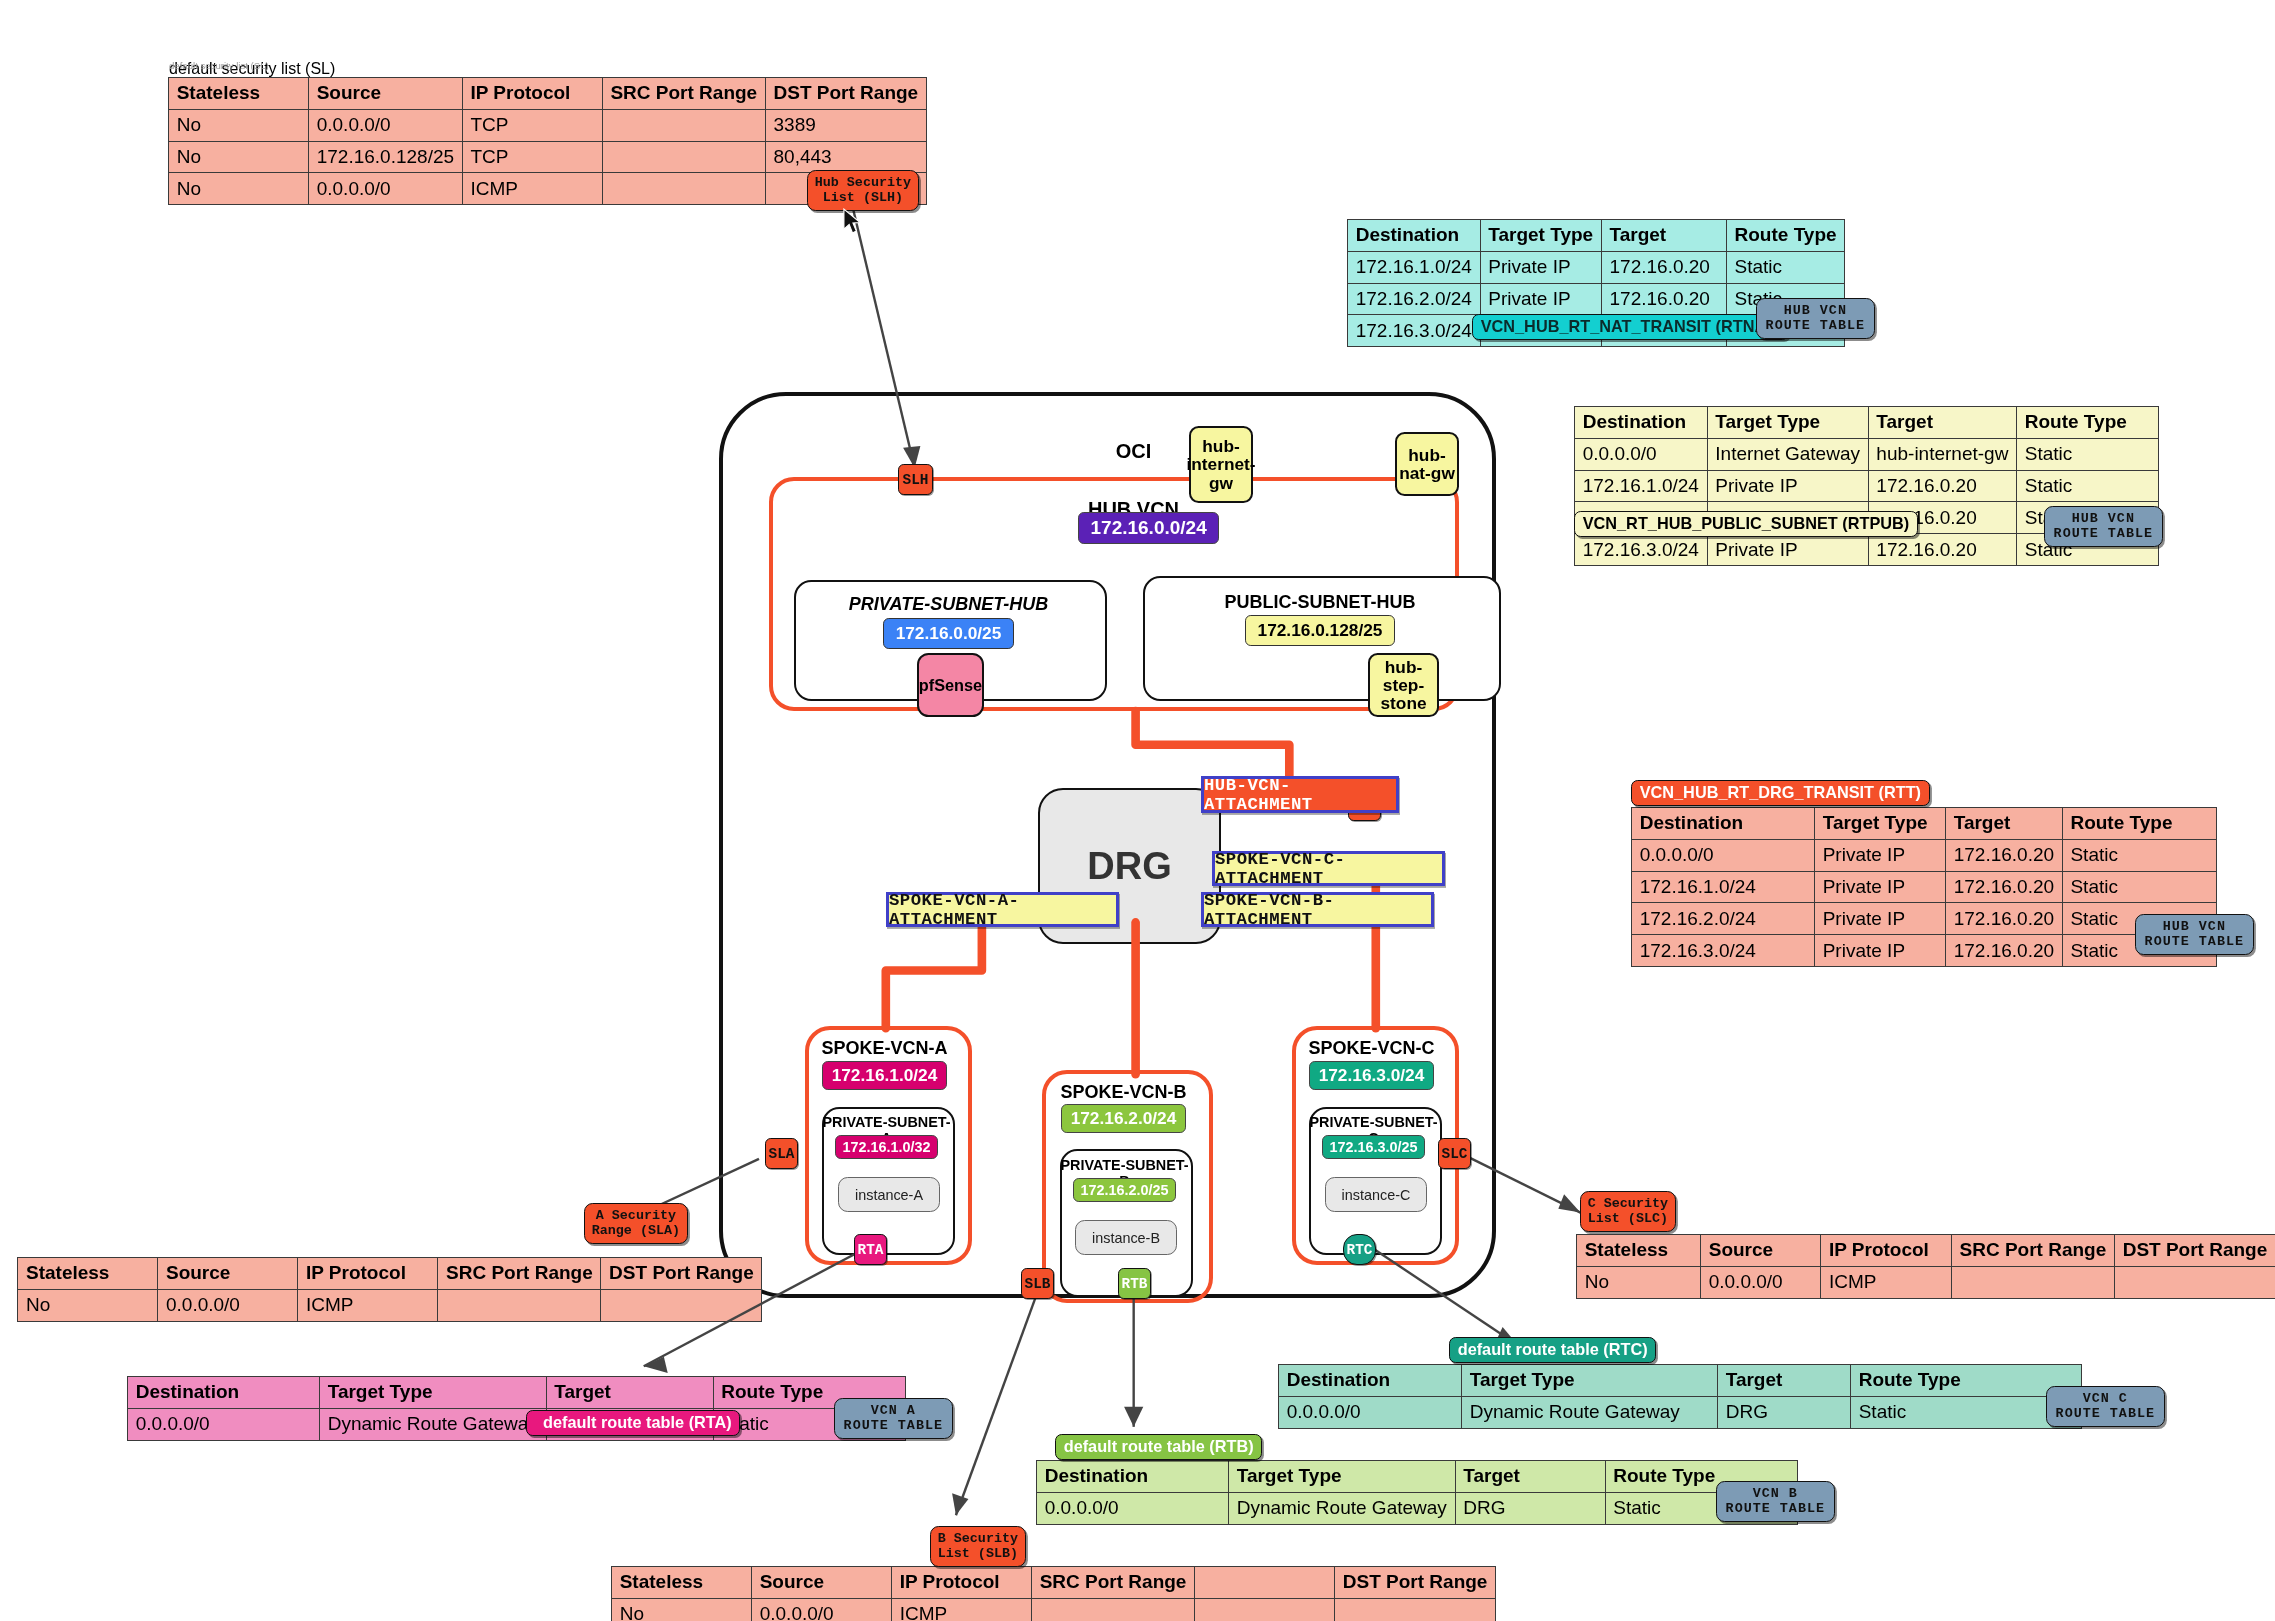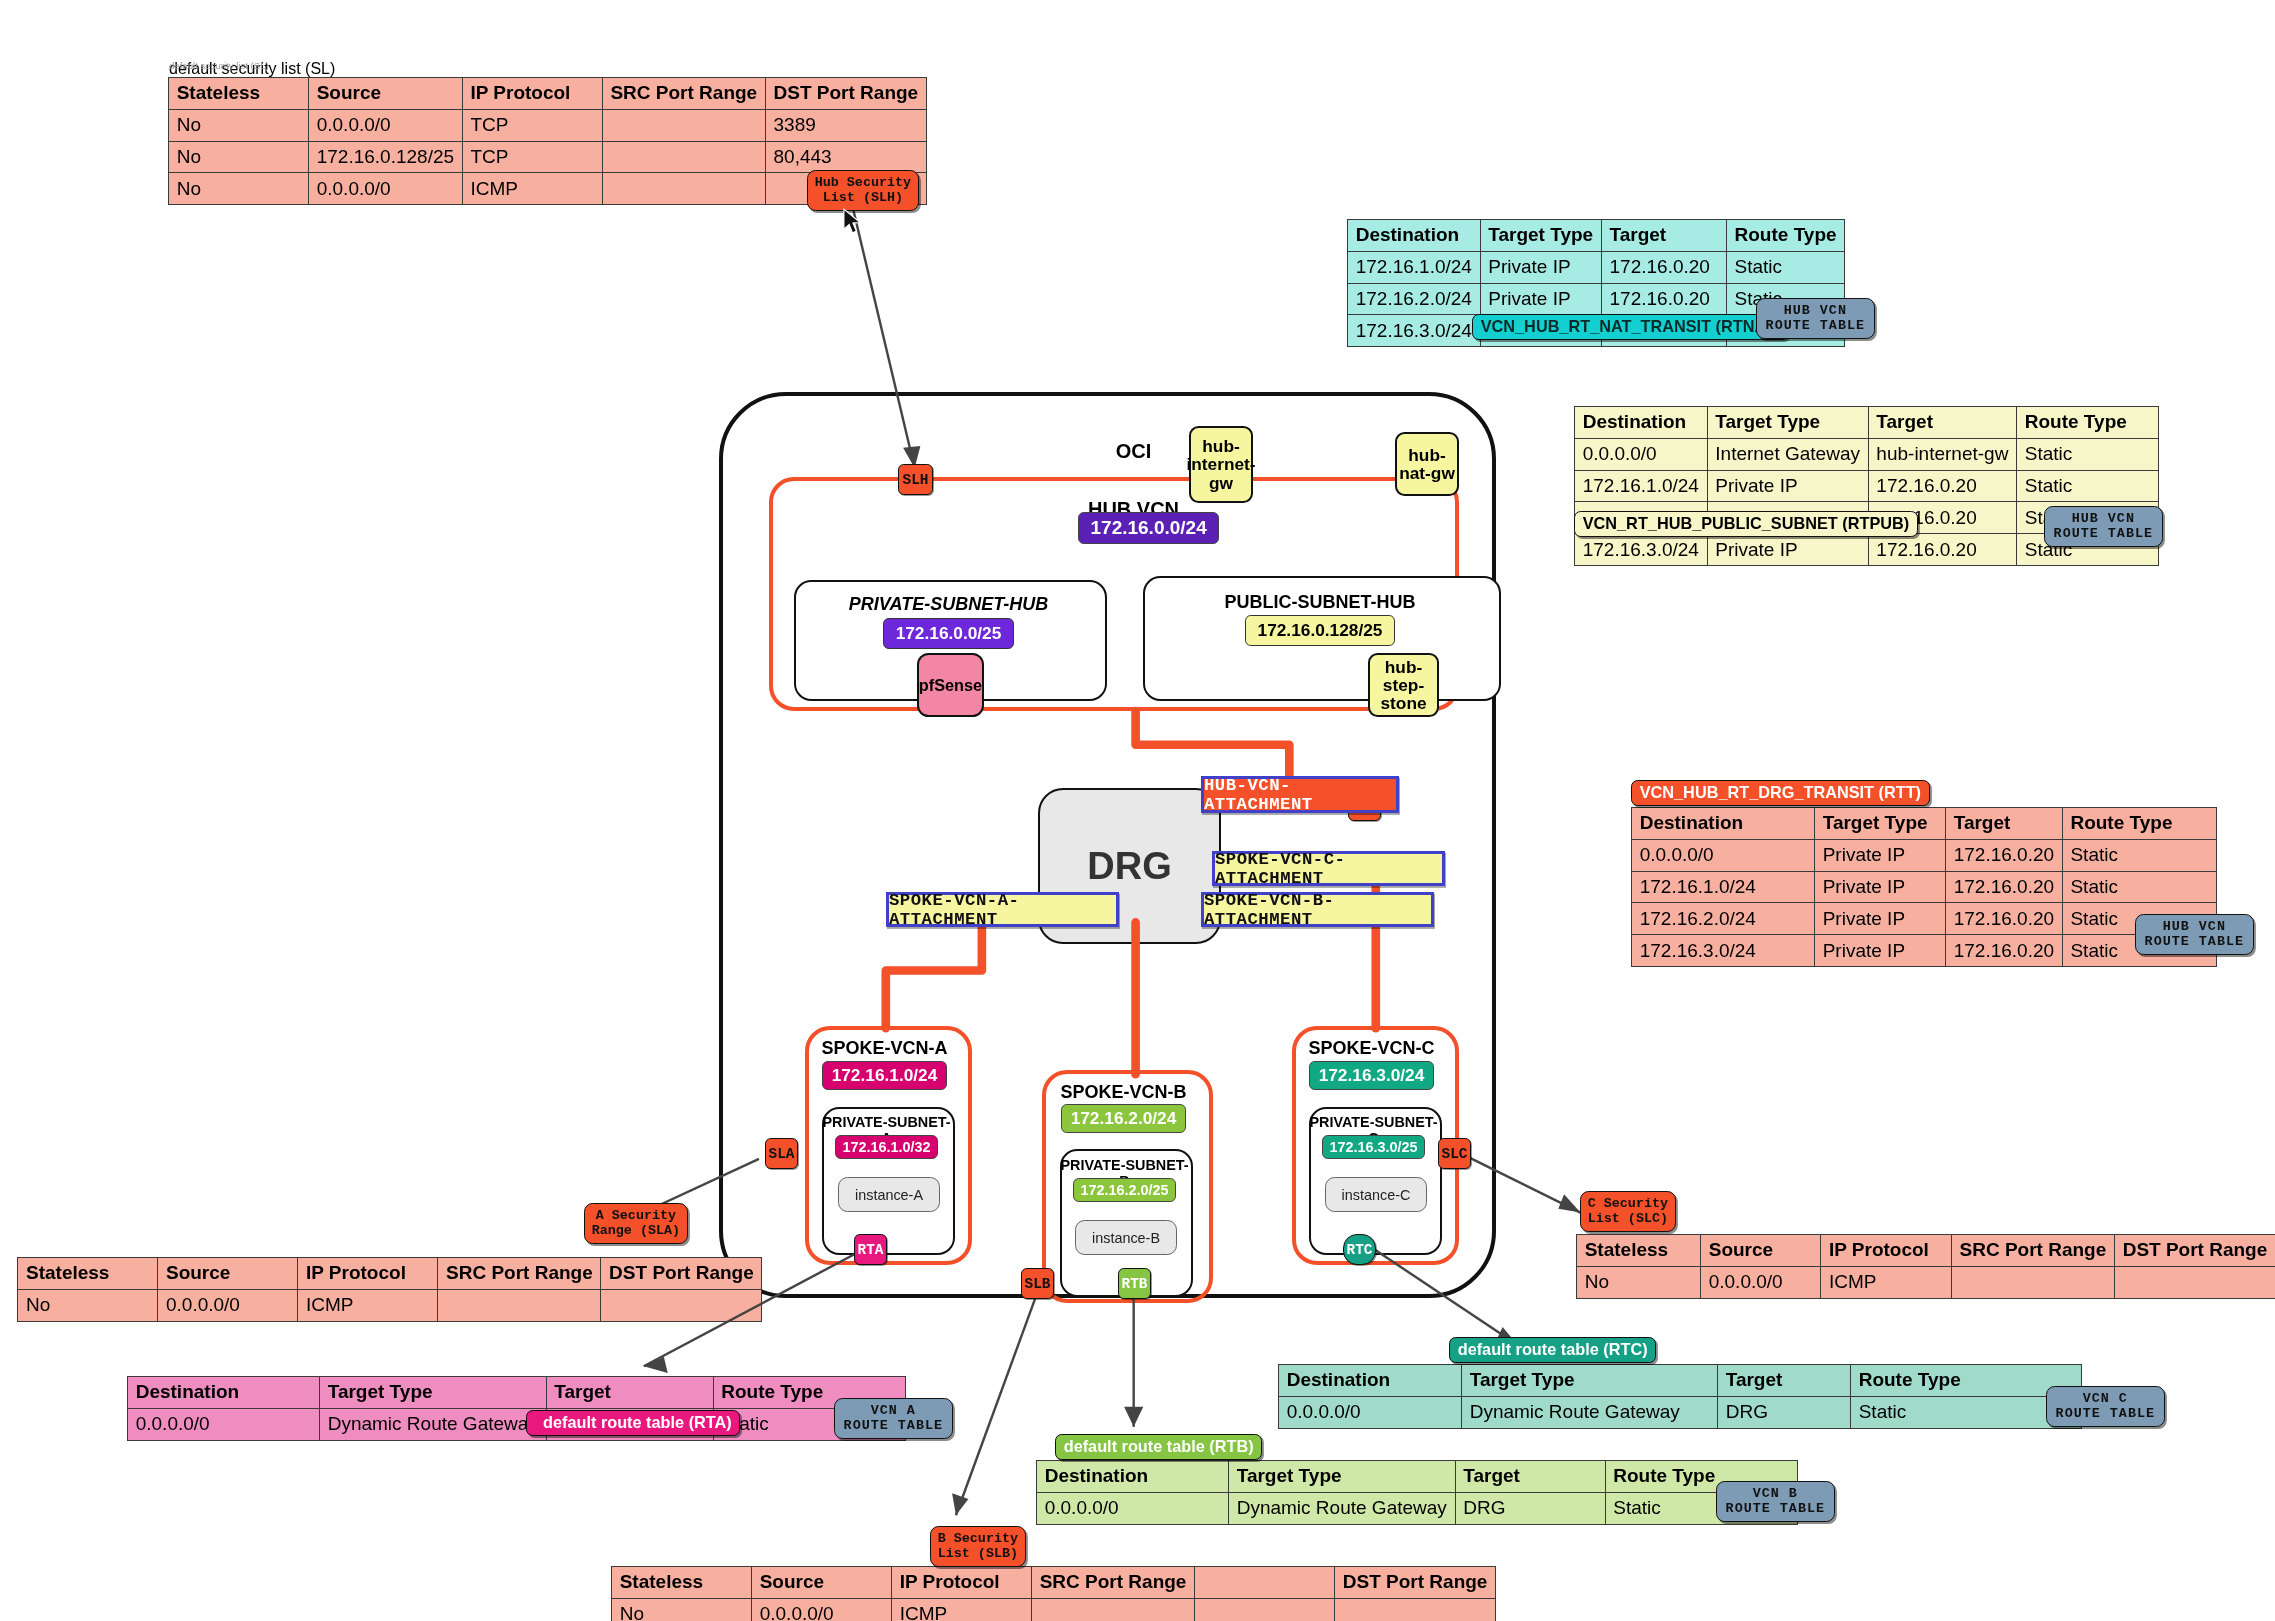--- a/index.html
+++ b/index.html
@@ -103,21 +103,21 @@
   .drg-box{
     border:2.9px solid #111;border-radius:25px;background:#e8e8e8;
   }
 
   .cidr{
     display:inline-block;border:1.9px solid #444;border-radius:5.8px;
     font-weight:bold;color:#fff;font-size:19px;padding:3.8px 11.5px;
     text-align:center;
   }
   .cidr-hub {background:#5b21b6;}
-  .cidr-pink{background:#6d28d9;color:#fff;border-color:#333;}
+  .cidr-pink{background:#3b82f6;color:#fff;border-color:#333;}
   .cidr-yel {background:#f7f6a0;color:#000;border-color:#333;}
   .cidr-a   {background:#d6006e;}
   .cidr-a2  {background:#d6006e;}
   .cidr-b   {background:#8cc63e;}
   .cidr-c   {background:#10a983;}
 
   .title-lbl{font-weight:bold;font-size:20px;color:#000;text-align:center;}
   .title-sm {font-weight:bold;font-size:18px;color:#000;text-align:center;}
 
   .gw{

